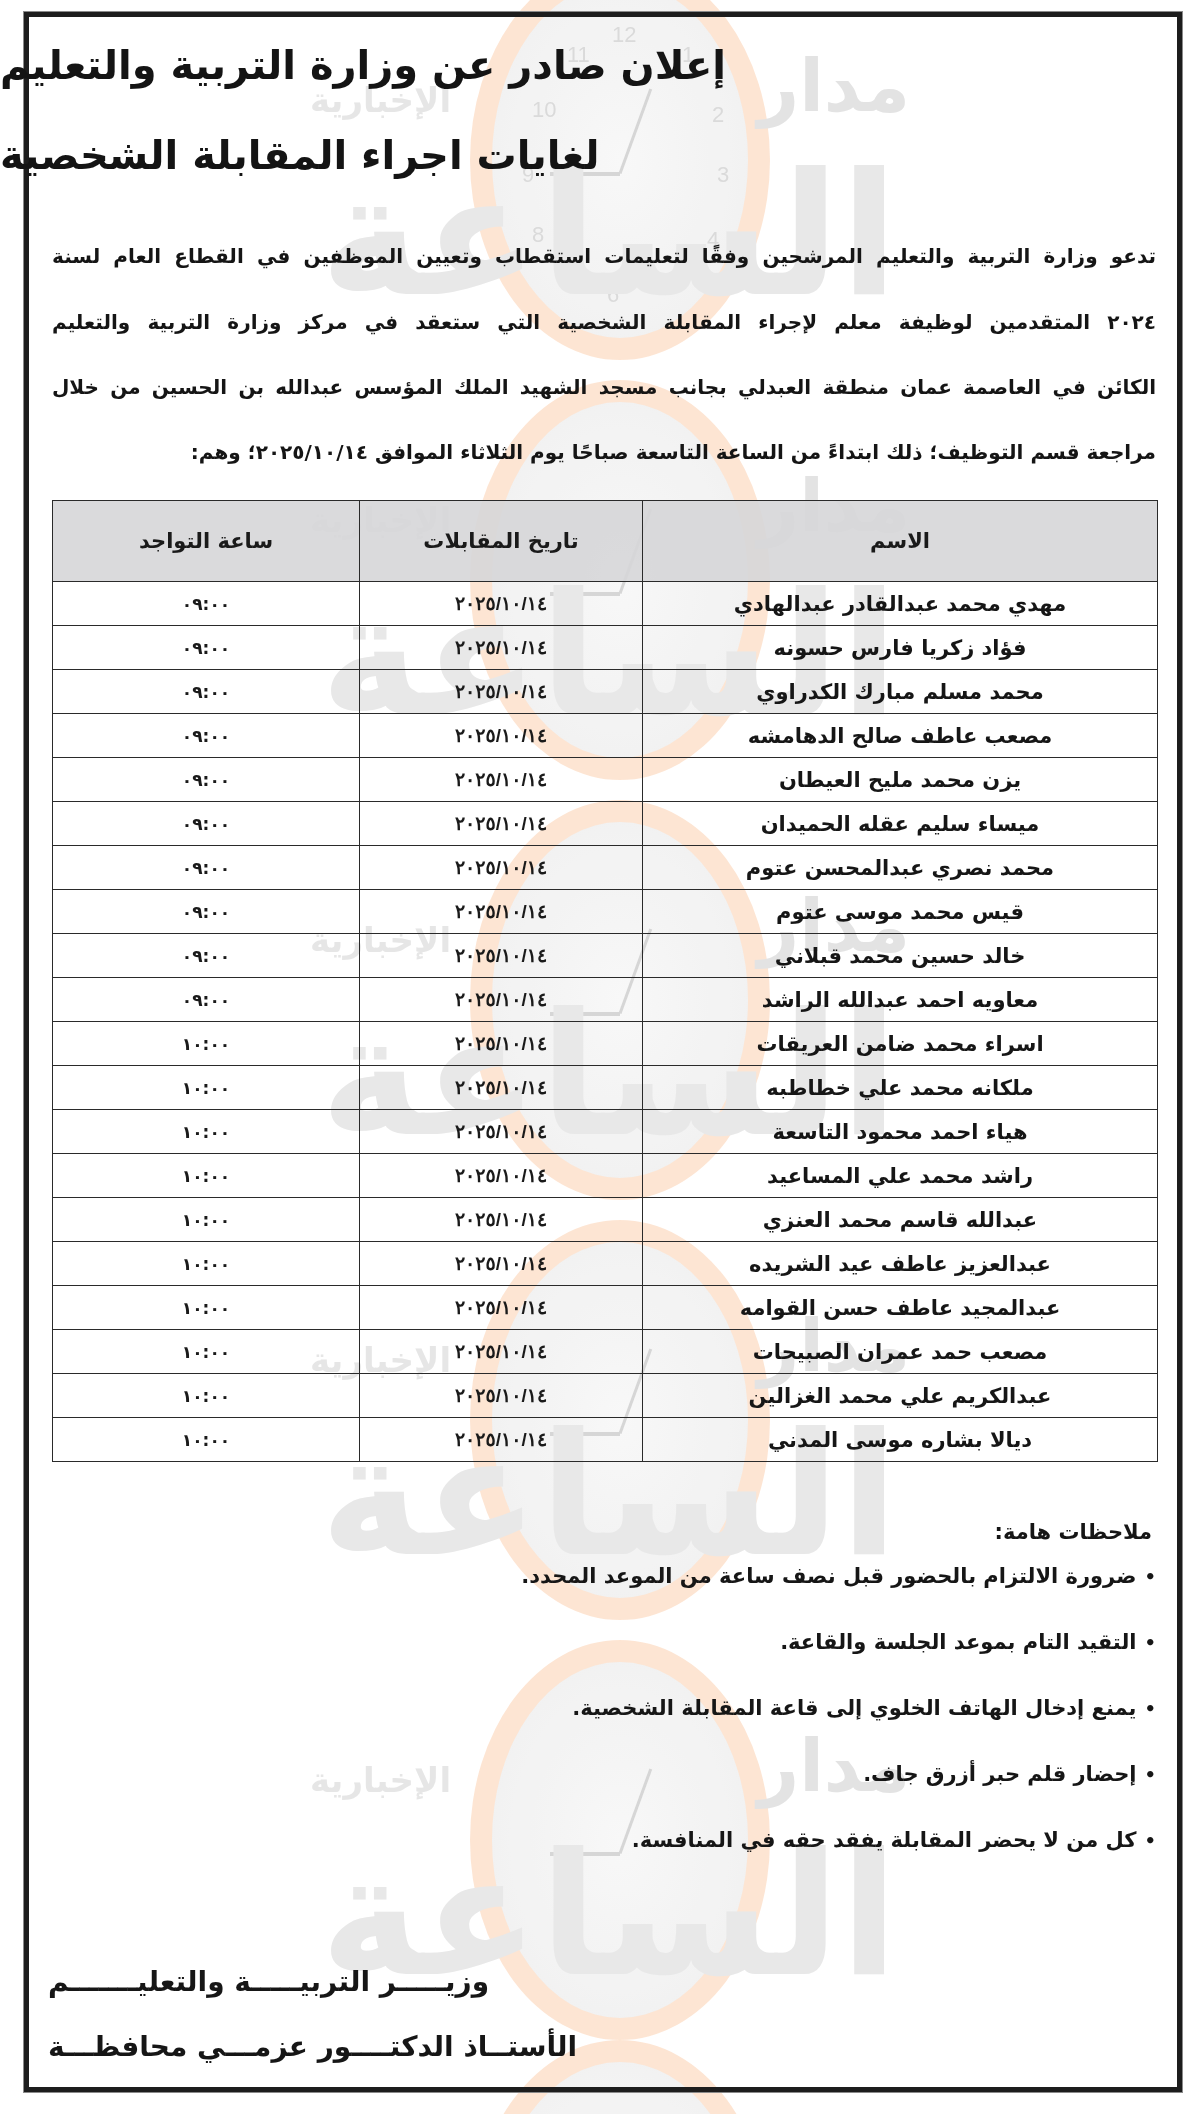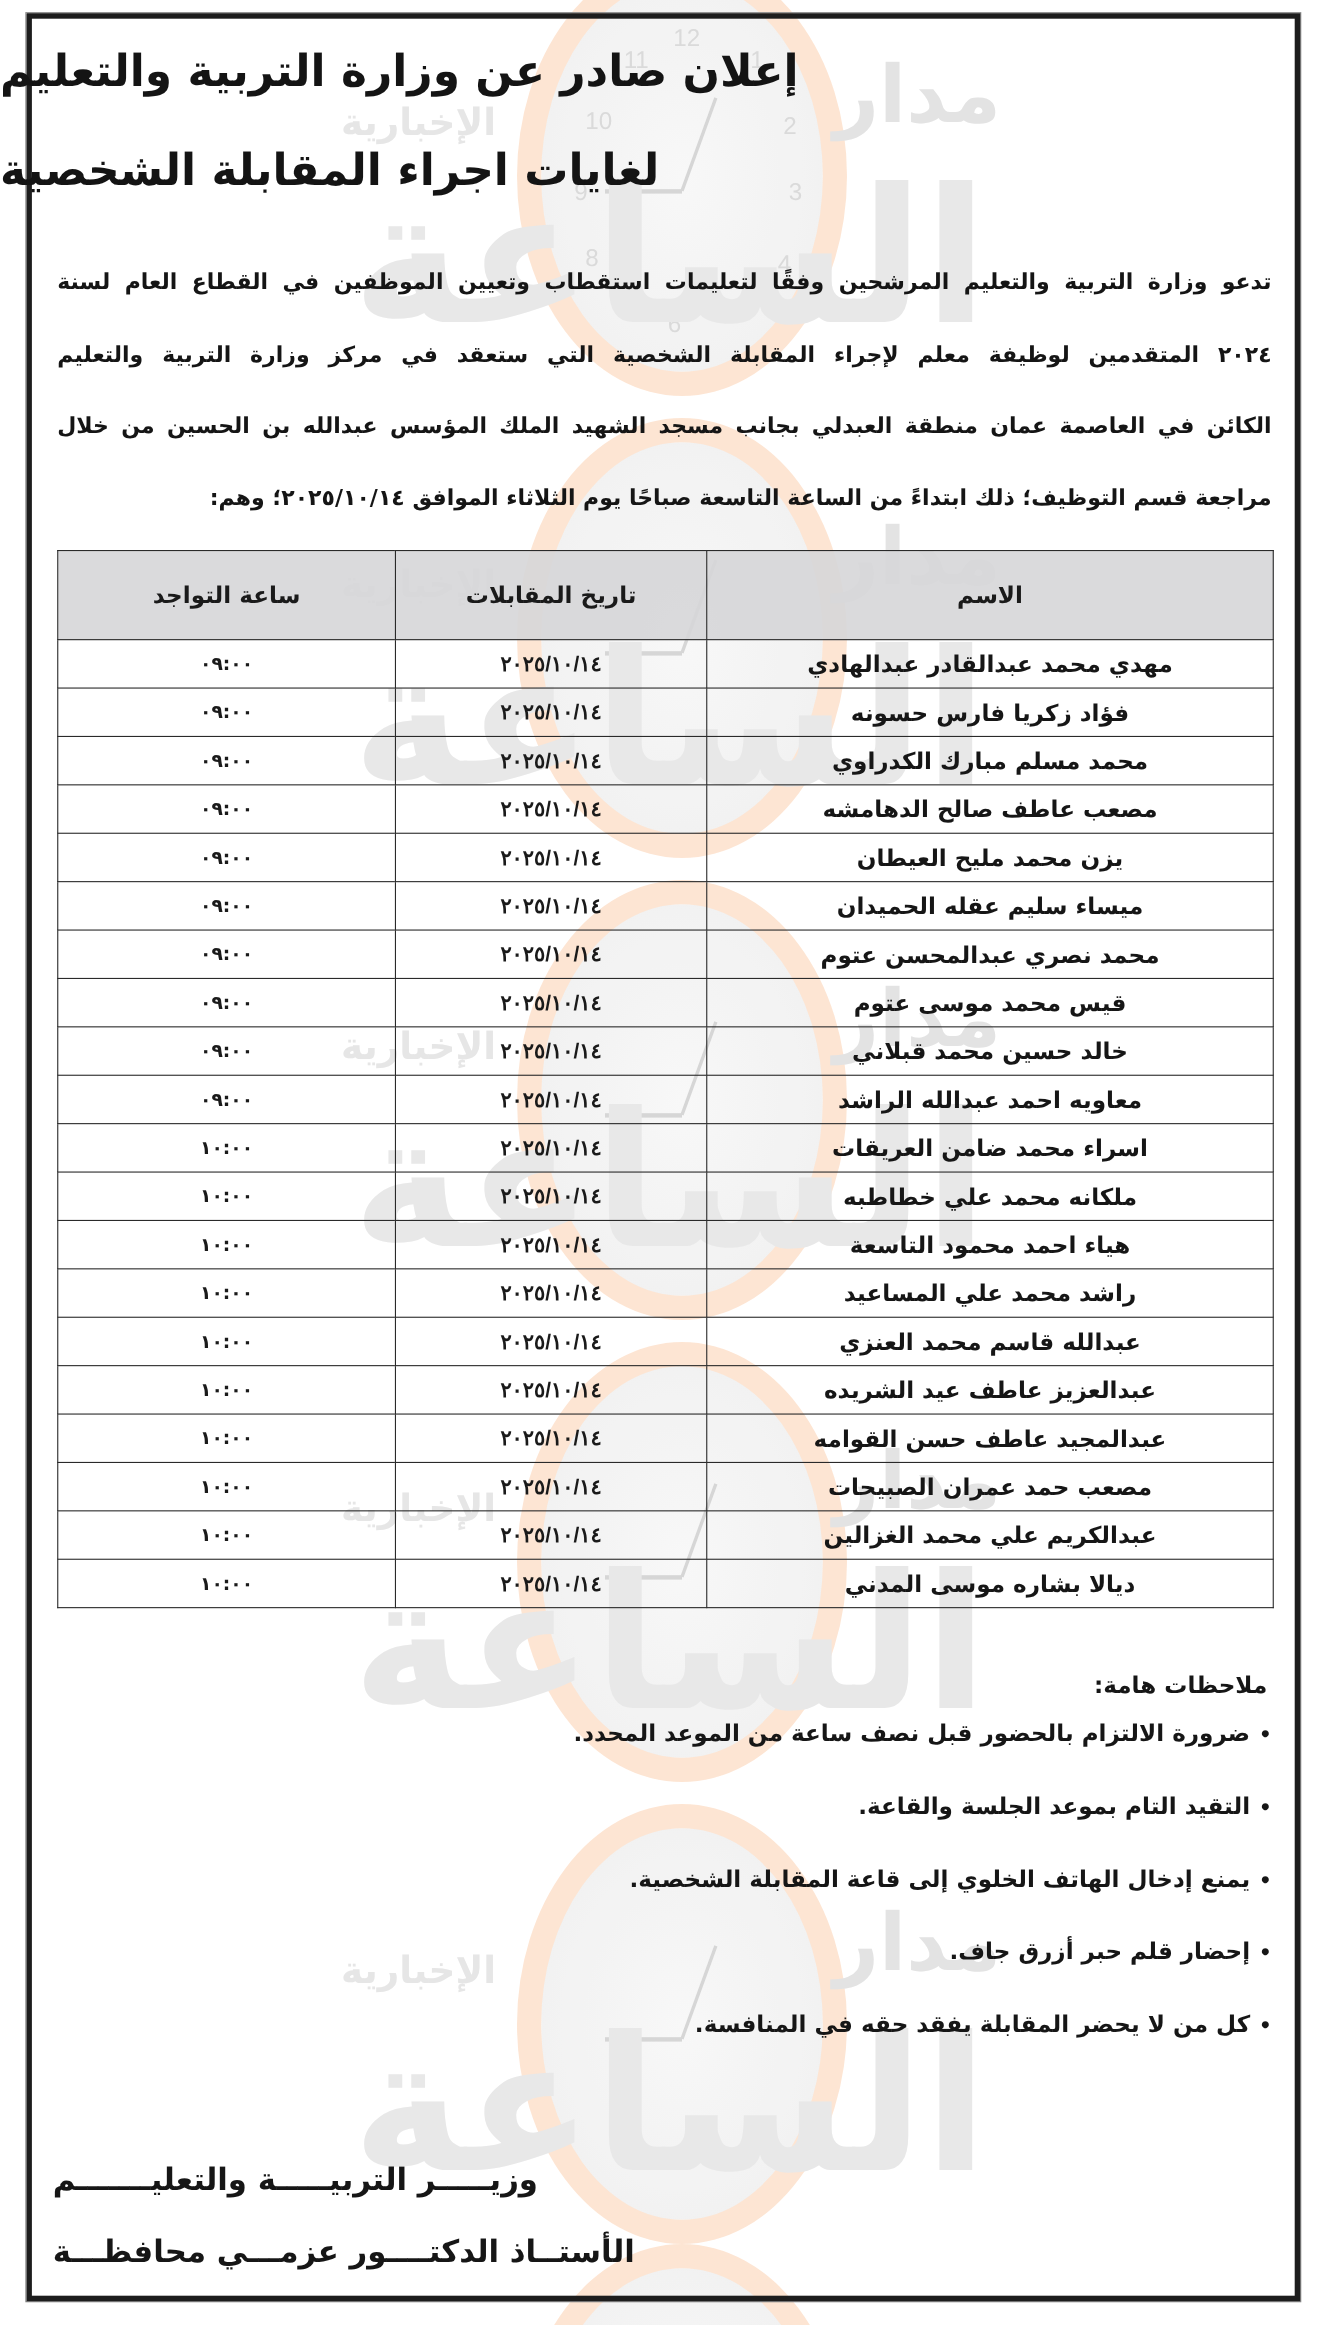--- a/index.html
+++ b/index.html
@@ -63,21 +63,20 @@
       line-height: 1;
     }
     .wm-ikhbaria {
       position: absolute;
       left: 10px;
       top: 120px;
       font-size: 34px;
       font-weight: bold;
       color: #e6e6e6;
       direction: rtl;
-      margin-top: 12px;
     }
     .wm-saa {
       position: absolute;
       left: 20px;
       top: 190px;
       font-size: 170px;
       font-weight: bold;
       color: #e8e8e8;
       direction: rtl;
       line-height: 1;

